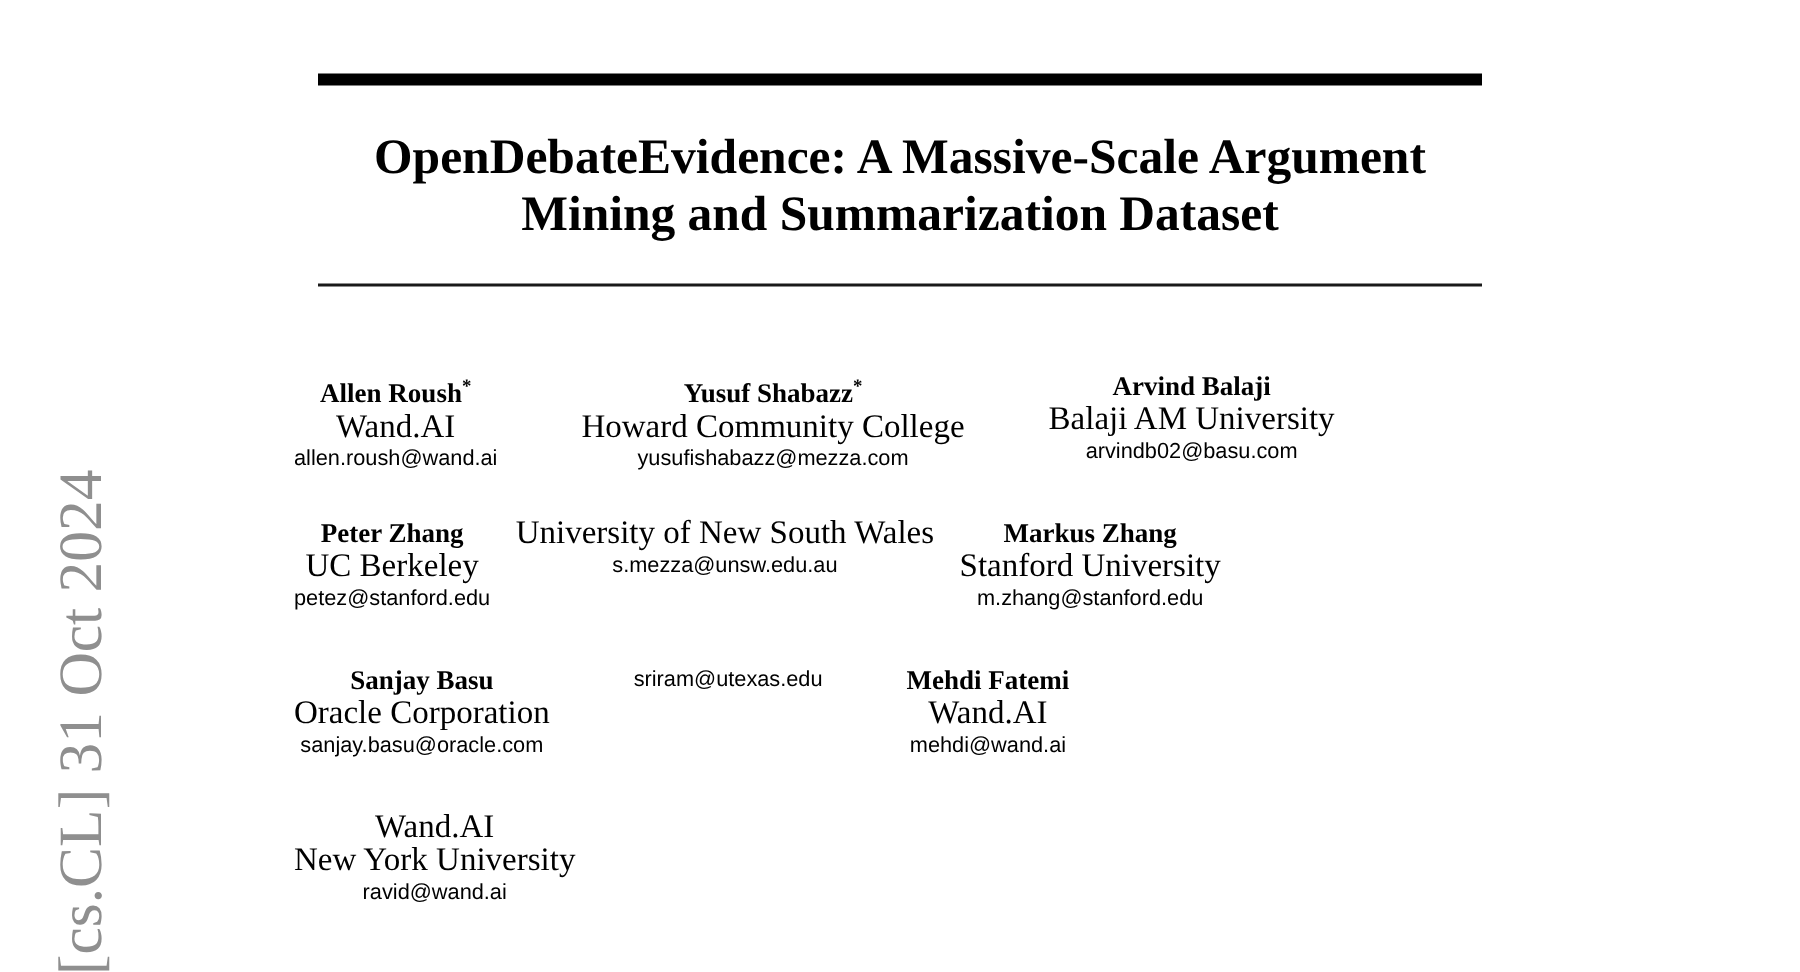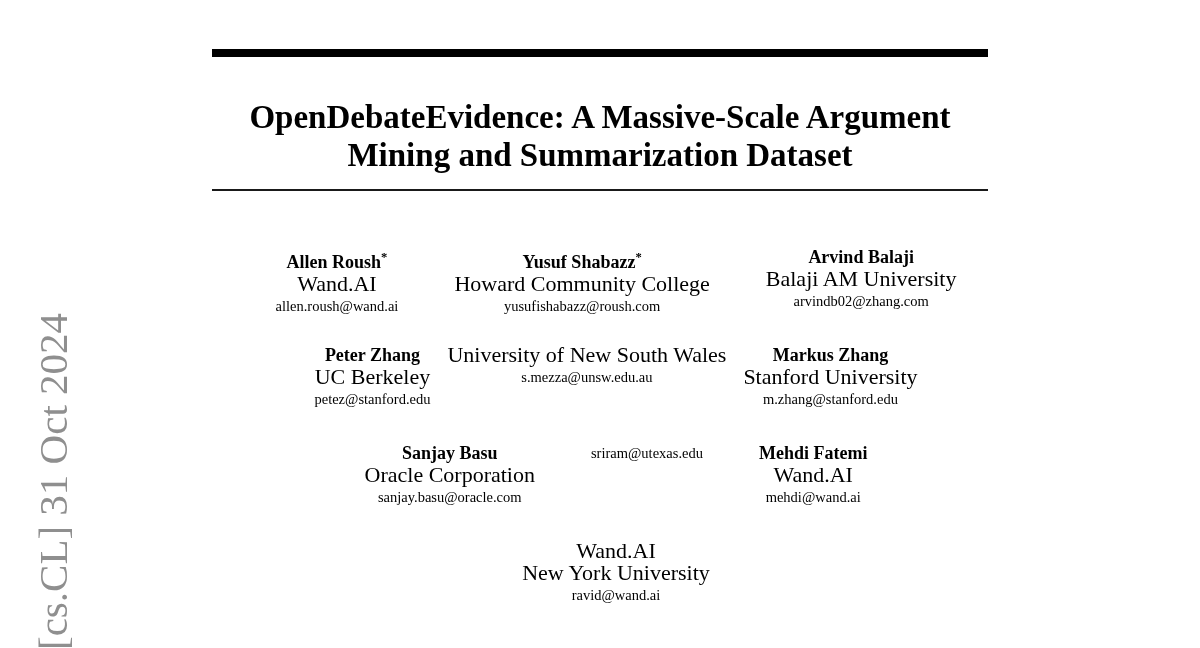--- a/index.html
+++ b/index.html
@@ -4,31 +4,31 @@
 <style>
   html,body{margin:0;padding:0;background:#ffffff;}
   #canvas{
     position:relative;width:1200px;height:648px;background:#ffffff;overflow:hidden;
     font-family:"Liberation Serif", serif;color:#000000;
   }
   .topbar{position:absolute;left:212px;top:49px;width:776px;height:8px;background:#000000;}
   .thinrule{position:absolute;left:212px;top:189px;width:776px;height:2px;background:#1a1a1a;}
   .title{
     position:absolute;left:212px;top:86px;width:776px;text-align:center;
-    font-size:33px;font-weight:bold;line-height:38px;letter-spacing:0px;margin-top:12px;
+    font-size:33px;font-weight:bold;line-height:38px;letter-spacing:0px;
   }
   .authors-row{
-    position:absolute;left:228px;width:776px;display:flex;justify-content:center;gap:56px;
+    position:absolute;left:196px;width:776px;display:flex;gap:56px;
   }
   .row1{top:246px;} .row2{top:344px;gap:17px;} .row3{top:442px;} .row4{top:540px;}
   .author{text-align:center;line-height:22px;}
   .a-name{font-size:18px;font-weight:bold;}
   .a-name sup{font-size:70%;font-weight:bold;}
   .a-affil{font-size:22px;}
-  .a-email{font-family:Liberation Serif, serif;font-size:14.5px;}
+  .a-email{font-family:Liberation Sans, sans-serif;font-size:14.5px;}
   .arxiv-stamp{
     position:absolute;left:30px;top:650px;transform:rotate(-90deg);transform-origin:0 0;
     font-family:"Liberation Serif", serif;font-size:41px;line-height:47px;
     color:#8f8f8f;white-space:pre;
   }
 </style>
 </head>
 <body>
 
 <div id="canvas">
@@ -46,26 +46,26 @@
 
   <div class="authors-row row1">
     <div class="author">
       <div class="a-name"><span>Allen Roush</span><sup>*</sup></div>
       <div class="a-affil">Wand.AI</div>
       <div class="a-email">allen.roush@wand.ai</div>
     </div>
     <div class="author">
       <div class="a-name"><span>Yusuf Shabazz</span><sup>*</sup></div>
       <div class="a-affil">Howard Community College</div>
-      <div class="a-email">yusufishabazz@roush.com</div>
+      <div class="a-email">yusufishabazz@mezza.com</div>
     </div>
     <div class="author">
       <div class="a-name">Arvind Balaji</div>
       <div class="a-affil">Balaji AM University</div>
-      <div class="a-email">arvindb02@zhang.com</div>
+      <div class="a-email">arvindb02@basu.com</div>
     </div>
   </div>
 
   <div class="authors-row row2">
     <div class="author">
       <div class="a-name">Peter Zhang</div>
       <div class="a-affil">UC Berkeley</div>
       <div class="a-email">petez@stanford.edu</div>
     </div>
     <div class="author">

